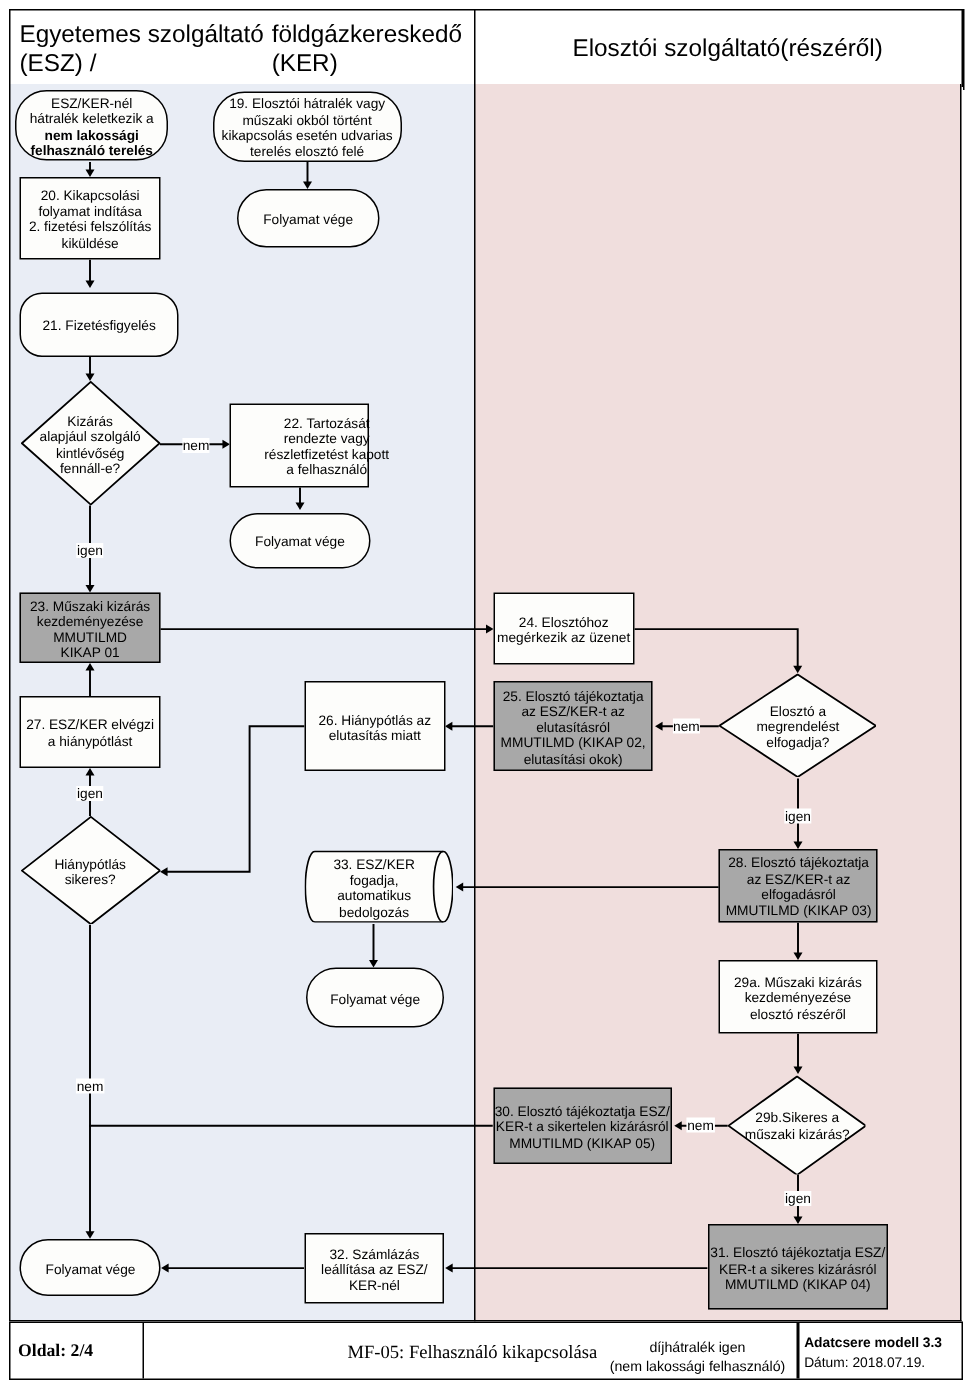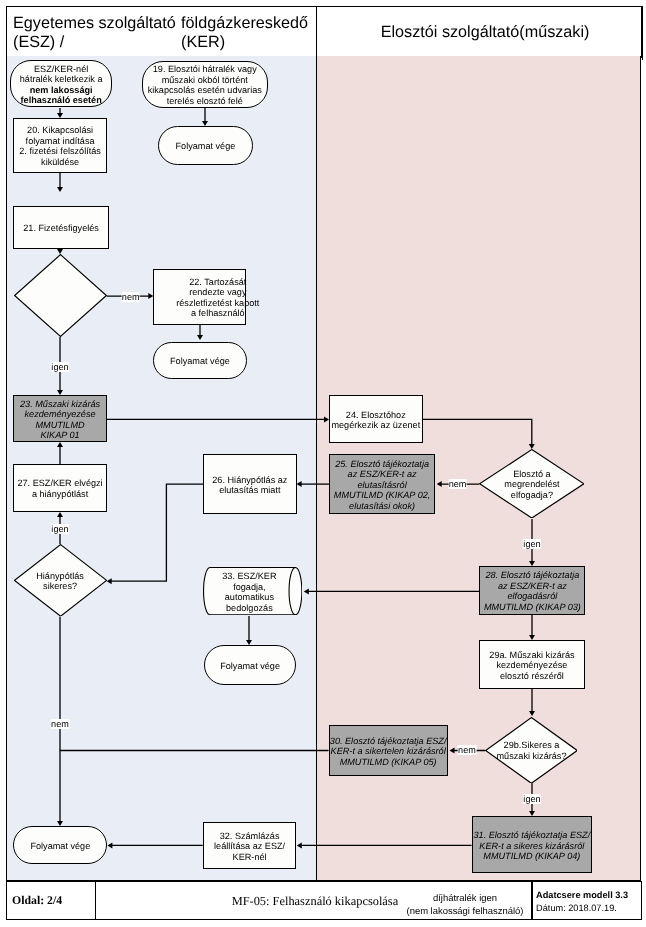--- a/index.html
+++ b/index.html
@@ -16,21 +16,21 @@
   #lane-right{left:315.6px;top:56.4px;width:325.4px;height:825px;border:1.6px solid #000;border-top:none;background:#f0dedd;}
   .hdr-title{position:absolute;left:0;right:0;top:0;height:100%;display:flex;flex-direction:row;
              align-items:center;justify-content:center;font-size:16.2px;color:#000;line-height:19.3px;padding-top:1px;}
   #hdr-left .hdr-title{padding-left:6px;}
   #hdr-right .hdr-title{padding-left:13px;}
   #chart{position:absolute;left:0;top:0;width:646px;height:927px;}
   .node{position:absolute;box-sizing:border-box;display:flex;align-items:center;justify-content:center;overflow:visible;}
   .node .lbl{font-size:9.15px;line-height:10.5px;text-align:center;color:#000;white-space:pre;overflow:visible;}
   .lbl b{font-weight:bold;}
   .n-process{border:1.35px solid #000;background:#fdfdfb;}
-  .n-system{border:1.35px solid #000;background:#a8a8a8;font-style:italic;}
+  .n-system{border:1.35px solid #000;background:#a8a8a8;}
   .n-ellipse{border:0.95px solid #000;background:#fdfdfb;border-radius:21px;}
   .n-terminator{border:1.1px solid #000;background:#fdfdfb;border-radius:999px;}
   .n-decision{background:transparent;}
   .n-cylinder{background:transparent;border-radius:13px;}
   .node .shape{position:absolute;left:0;top:0;display:block;}
   .node .lbl{position:relative;z-index:2;margin-top:2.1px;}
   .elabel{position:absolute;font-size:9.15px;line-height:10px;color:#000;background:#ffffff;
           padding:0 0.5px;transform:translate(-50%,-50%);white-space:nowrap;}
   .fcell{position:absolute;box-sizing:border-box;height:100%;display:flex;flex-direction:column;justify-content:center;}
   #footer{position:absolute;left:6px;top:881px;width:636px;height:38.5px;border:1.7px solid #000;box-sizing:border-box;background:#fff;}
@@ -51,21 +51,21 @@
 
   <div class="frame" id="hdr-left">
     <div class="hdr-title">
       <span>Egyetemes szolgáltató (ESZ) /</span>
       <span>földgázkereskedő (KER)</span>
     </div>
   </div>
   <div class="frame" id="hdr-right">
     <div class="hdr-title">
       <span>Elosztói szolgáltató</span>
-      <span>(műszaki)</span>
+      <span>(részéről)</span>
     </div>
   </div>
 
   <div class="frame" id="outer-right-edge"></div>
   <div class="frame" id="lane-left"></div>
   <div class="frame" id="lane-right"></div>
 
 <svg id="chart" width="646" height="927" viewBox="0 0 646 927" xmlns="http://www.w3.org/2000/svg">
 <g fill="none" stroke="#000" stroke-width="1.3" stroke-linejoin="miter">
 <polyline points="60.0,108.0 60.0,114.0"></polyline>
@@ -116,38 +116,39 @@
 <path d="M532.0,816.0 L529.0,811.0 L535.0,811.0 Z"></path>
 <path d="M303.8,591.4 L308.8,588.4 L308.8,594.4 Z"></path>
 <path d="M249.0,645.0 L246.0,640.0 L252.0,640.0 Z"></path>
 <path d="M60.0,825.9 L57.0,820.9 L63.0,820.9 Z"></path>
 <path d="M296.8,845.4 L301.8,842.4 L301.8,848.4 Z"></path>
 <path d="M107.4,845.4 L112.4,842.4 L112.4,848.4 Z"></path>
 </g>
 </svg>
 
 <div class="node n-ellipse" style="left:10.3px;top:60.4px;width:101.7px;height:46.7px;">
-      <div class="lbl">ESZ/KER-nél<br>hátralék keletkezik a<br><b>nem lakossági</b><br><b>felhasználó esetén</b></div>
+      <div class="lbl">ESZ/KER-nél<br>hátralék keletkezik a<br><b>nem lakossági</b><br><b>felhasználó terelés</b></div>
     </div>
 <div class="node n-ellipse" style="left:141.5px;top:60.8px;width:126.5px;height:47px;">
       <div class="lbl">19. Elosztói hátralék vagy<br>műszaki okból történt<br>kikapcsolás esetén udvarias<br>terelés elosztó felé</div>
     </div>
 <div class="node n-terminator" style="left:158.2px;top:125.6px;width:94.5px;height:39.3px;">
       <div class="lbl">Folyamat vége</div>
     </div>
 <div class="node n-process" style="left:13.1px;top:118px;width:94px;height:54.5px;">
       <div class="lbl">20. Kikapcsolási<br>folyamat indítása<br>2. fizetési felszólítás<br>kiküldése</div>
     </div>
-<div class="node n-process" style="left:13.1px;top:206px;width:96px;height:43px;">
+<div class="node n-process" style="left:13.1px;top:195px;width:106px;height:43px;border-radius:15px;">
       <div class="lbl">21. Fizetésfigyelés</div>
     </div>
 <div class="node n-decision" style="left:13.6px;top:254px;width:93px;height:83px;">
       <svg class="shape" width="93" height="83" viewBox="0 0 93 83">
         <path d="M46.5,0.6 L92.4,41.5 L46.5,82.4 L0.6,41.5 Z" fill="#fdfdfb" stroke="#000" stroke-width="1.2"></path>
       </svg>
+      <div class="lbl">Kizárás<br>alapjául szolgáló<br>kintlévőség<br>fennáll-e?</div>
     </div>
 <div class="node n-process" style="left:153.3px;top:268.5px;width:93px;height:56px;padding-left:36px;">
       <div class="lbl">22. Tartozását<br>rendezte vagy<br>részletfizetést kapott<br>a felhasználó</div>
     </div>
 <div class="node n-terminator" style="left:153.3px;top:341.5px;width:93.3px;height:37.9px;">
       <div class="lbl">Folyamat vége</div>
     </div>
 <div class="node n-system" style="left:13.3px;top:395px;width:93.5px;height:47.4px;">
       <div class="lbl">23. Műszaki kizárás<br>kezdeményezése<br>MMUTILMD<br>KIKAP 01</div>
     </div>

